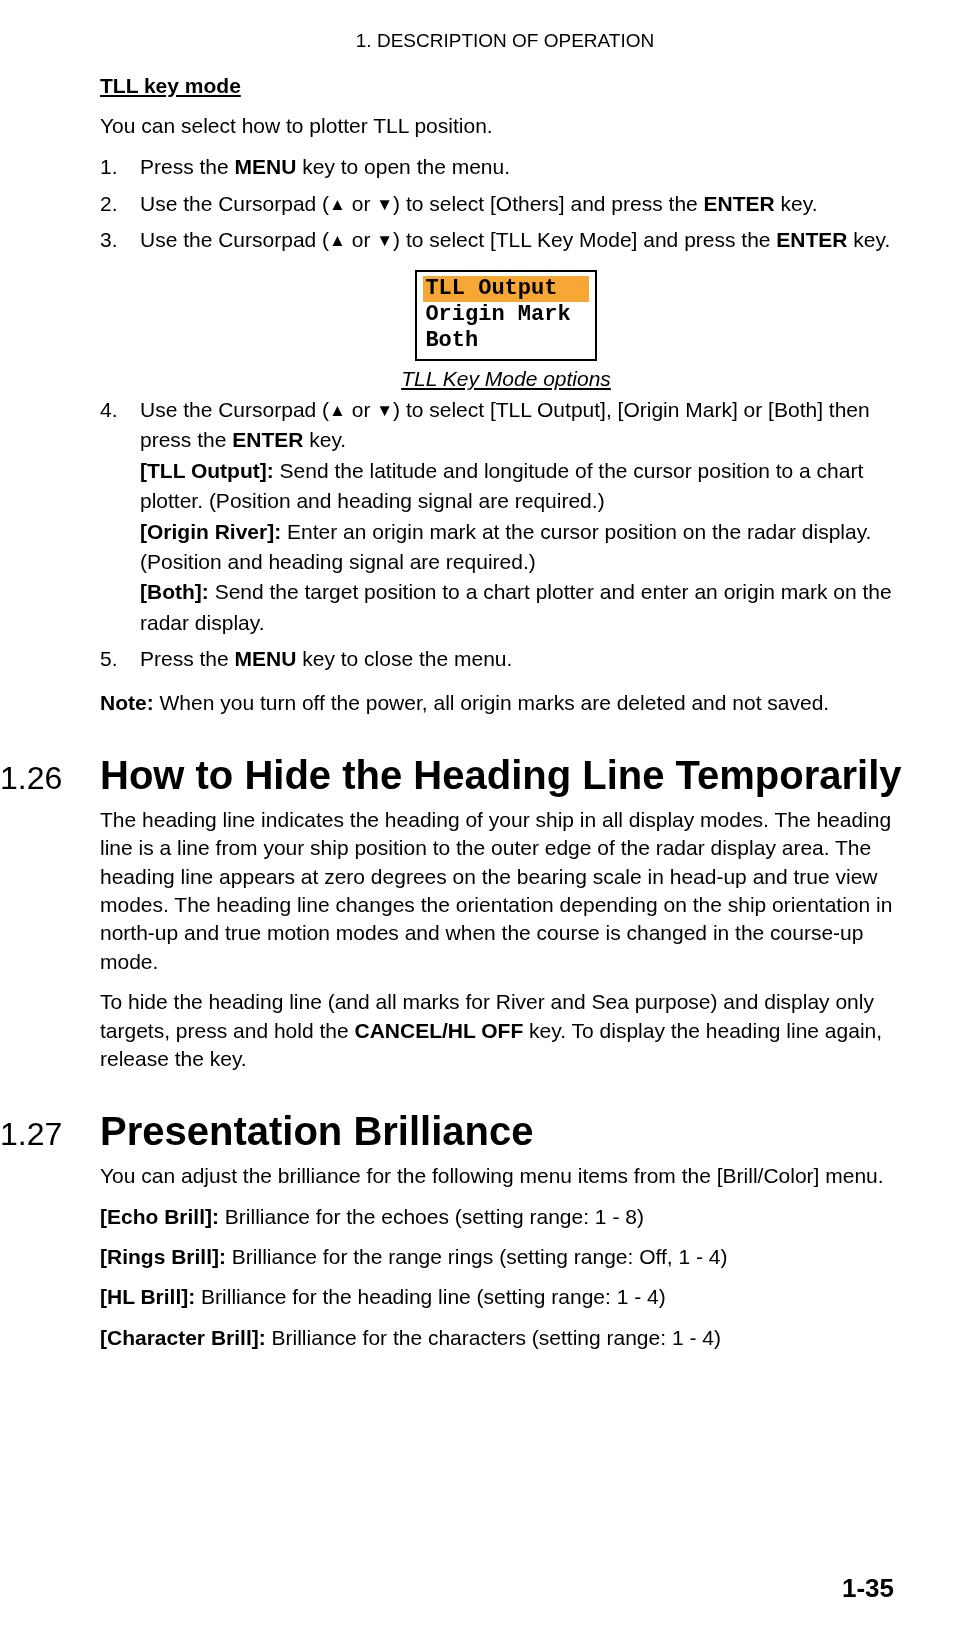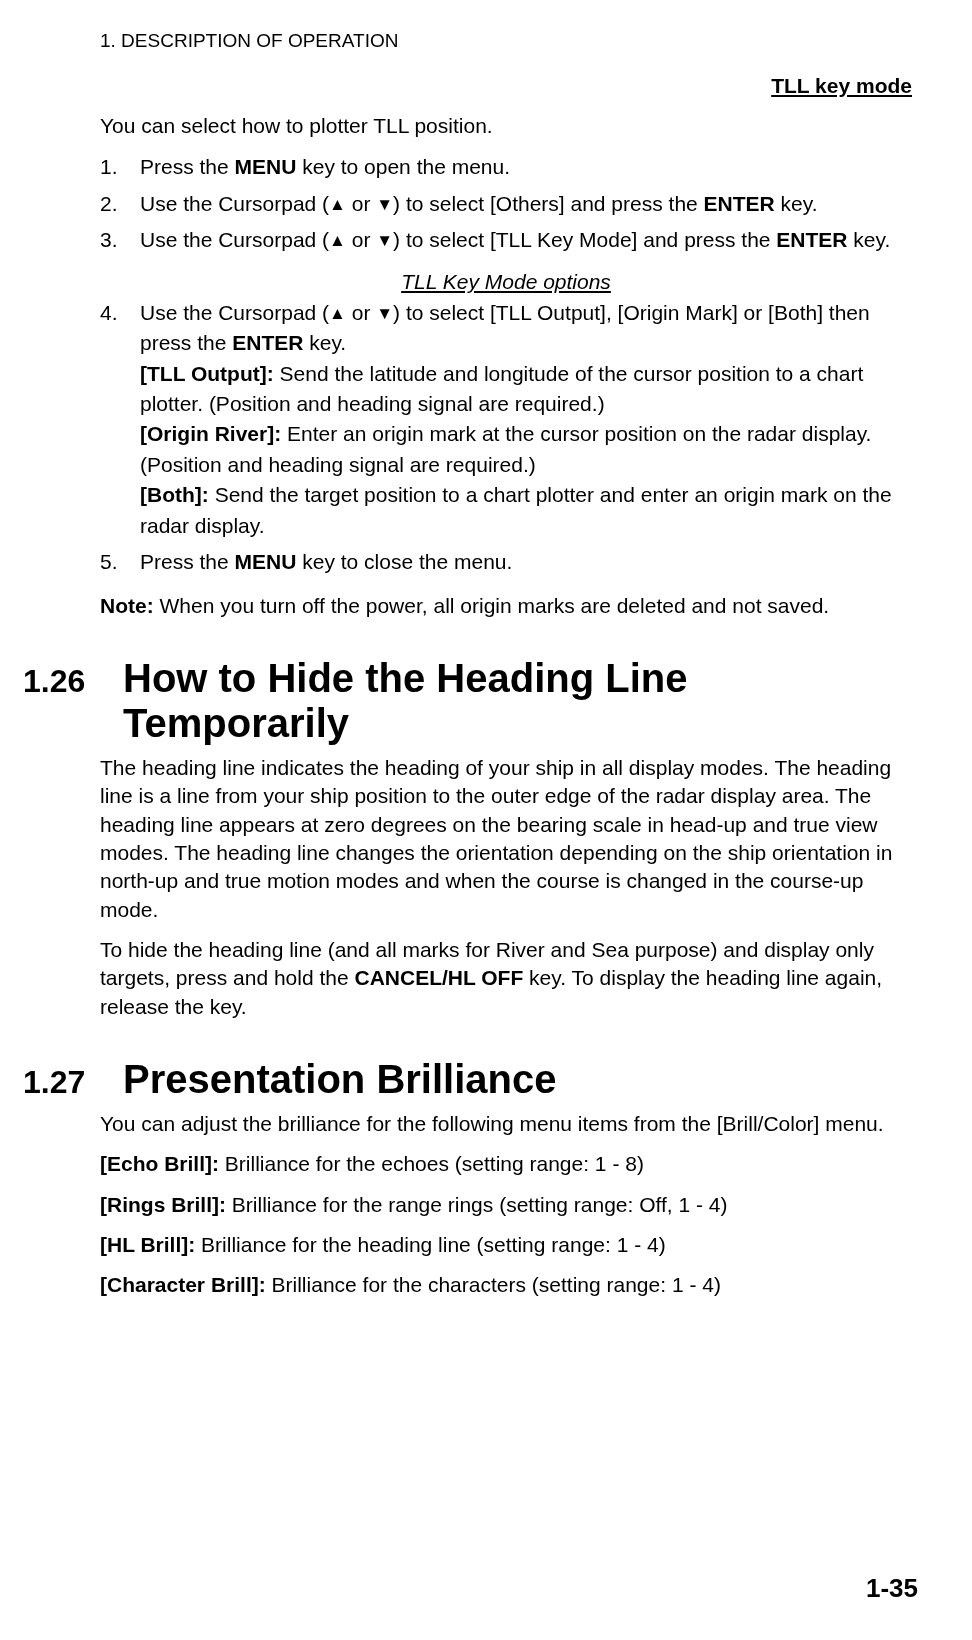--- a/index.html
+++ b/index.html
@@ -13,34 +13,33 @@
     color: #000;
   }
   .page {
     position: relative;
     width: 972px;
     height: 1640px;
     box-sizing: border-box;
     padding: 30px 60px 40px 100px;
   }
   .header {
-    text-align: left;
+    text-align: center;
     font-size: 19px;
     margin-bottom: 22px;
     margin-right: 2px;
   }
   .body-col {
     margin-left: 0;
   }
   .sub-heading {
     font-size: 21px;
     font-weight: bold;
     text-decoration: underline;
     margin-bottom: 14px;
-    text-align: right;
   }
   .para {
     font-size: 21px;
     line-height: 1.35;
     margin-bottom: 12px;
   }
   ol.steps {
     list-style: none;
     padding: 0;
     margin: 0 0 14px 0;
@@ -95,31 +94,30 @@
   }
   .sec-row {
     display: flex;
     align-items: baseline;
     margin-left: -100px;
     margin-bottom: 8px;
   }
   .sec-num {
     width: 100px;
     font-size: 32px;
-    font-weight: bold;
+    font-weight: normal;
     flex-shrink: 0;
-    margin-left: 23px;
   }
   .sec-title {
     font-size: 40px;
     font-weight: bold;
   }
   .footer {
     position: absolute;
-    right: 54px;
+    right: 78px;
     bottom: 36px;
     font-size: 26px;
     font-weight: bold;
   }
   b { font-weight: bold; text-align: right; }
 </style>
 </head>
 <body>
 <div class="page">
 
@@ -139,20 +137,27 @@
     <li>
       <span class="num">2.</span>
       <span>Use the Cursorpad (</span><span class="tri">▲</span><span> or </span><span class="tri">▼</span><span>) to select [Others] and press the </span><b>ENTER</b><span> key.</span>
     </li>
     <li>
       <span class="num">3.</span>
       <span>Use the Cursorpad (</span><span class="tri">▲</span><span> or </span><span class="tri">▼</span><span>) to select [TLL Key Mode] and press the </span><b>ENTER</b><span> key.</span>
     </li>
   </ol>
 
+  <div class="fig-wrap">
+    <div class="fig">
+      <div class="opt sel">TLL Output</div>
+      <div class="opt">Origin Mark</div>
+      <div class="opt">Both</div>
+    </div>
+  </div>
   <div class="fig-cap">TLL Key Mode options</div>
 
   <ol class="steps">
     <li>
       <span class="num">4.</span>
       <span>Use the Cursorpad (</span><span class="tri">▲</span><span> or </span><span class="tri">▼</span><span>) to select [TLL Output], [Origin Mark] or [Both] then press the </span><b>ENTER</b><span> key.</span><br>
       <b>[TLL Output]:</b><span> Send the latitude and longitude of the cursor position to a chart plotter. (Position and heading signal are required.)</span><br>
       <b>[Origin River]:</b><span> Enter an origin mark at the cursor position on the radar display. (Position and heading signal are required.)</span><br>
       <b>[Both]:</b><span> Send the target position to a chart plotter and enter an origin mark on the radar display.</span>
     </li>

